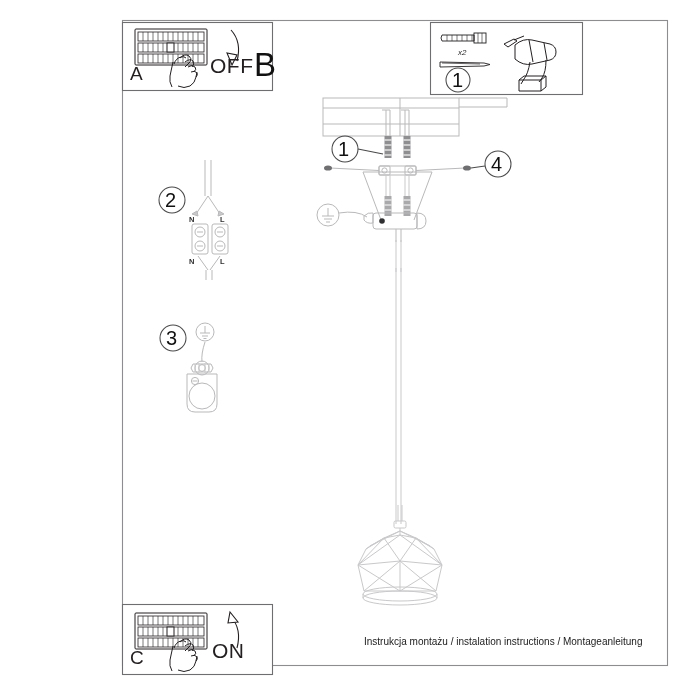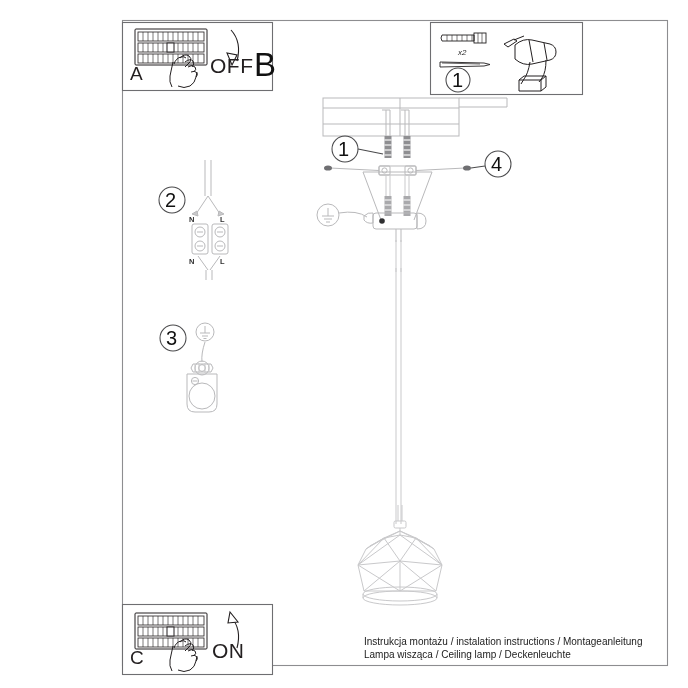--- a/index.html
+++ b/index.html
@@ -412,16 +412,15 @@
     <g class="ln" style="stroke-width:1.1">
       <path d="M119 48 q5 -19 -6 -31"></path>
       <path d="M112 12 l-2 11 l10 -1 z" fill="#fff"></path>
     </g>
     <text class="panelTxt" x="94" y="58">ON</text>
     <text class="letter" x="12" y="64">C</text>
   </svg>
 
   <div class="caption" style="left:336px;top:636px">
     <div>Instrukcja montażu / instalation instructions / Montageanleitung</div>
-    <div>Lampa wisząca / Ceiling lamp / Deckenleuchte</div>
   </div>
 
 </div>
 
 </body></html>

